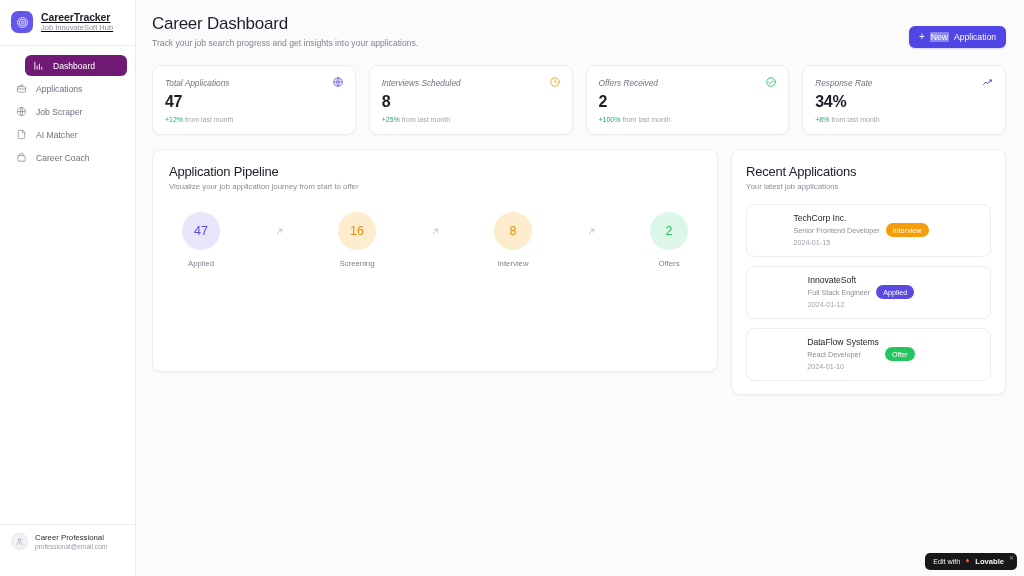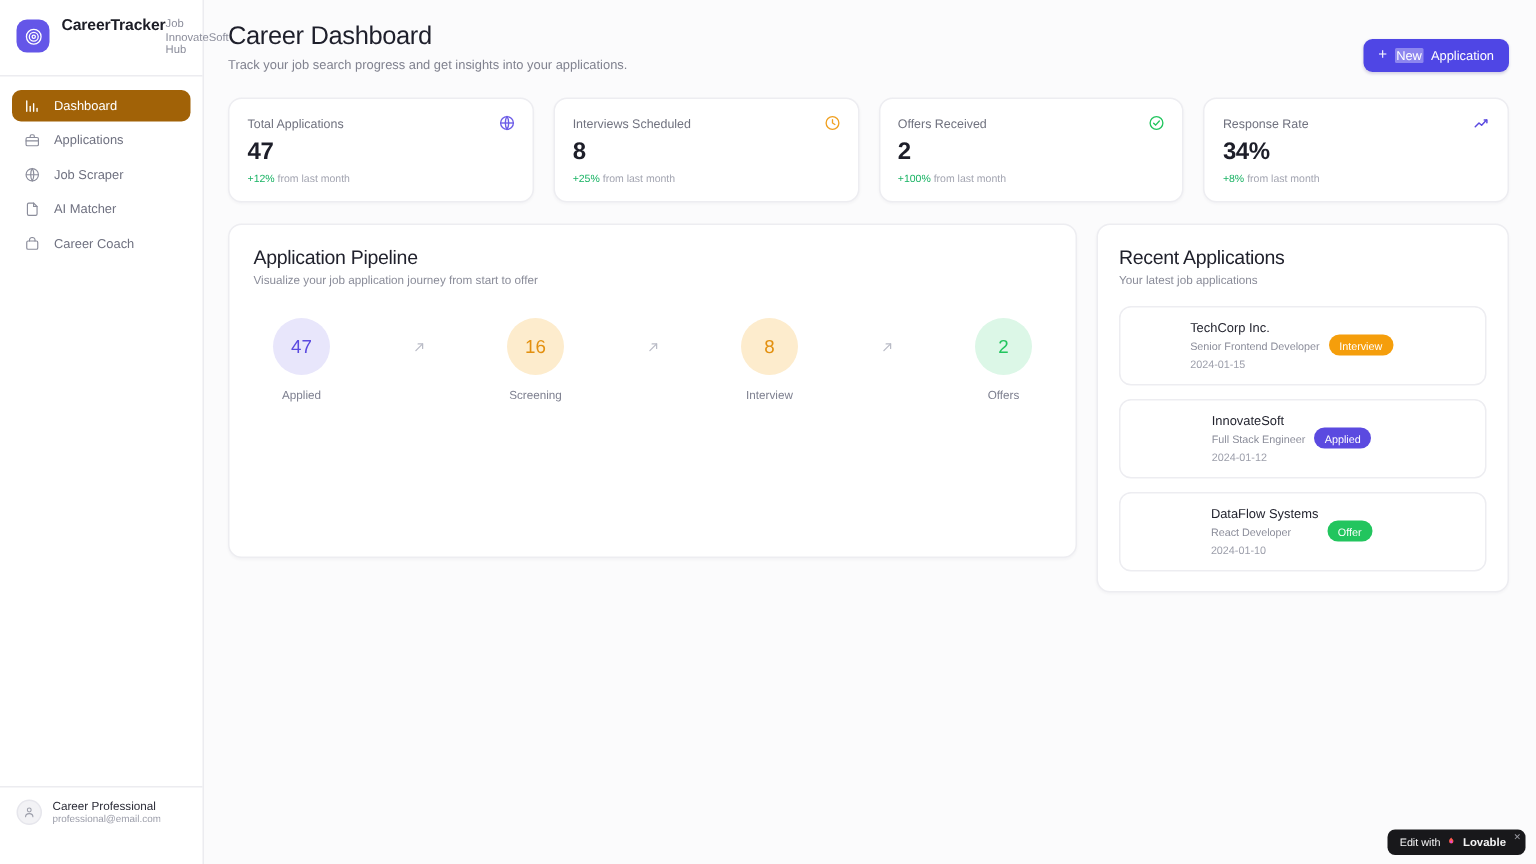--- a/index.html
+++ b/index.html
@@ -24,35 +24,35 @@
     display: flex; align-items: center; gap: 8px;
     padding: 11px 10px 12px 11px;
     border-bottom: 1px solid #ececf0;
   }
   .brand-logo {
     width: 22px; height: 22px; border-radius: 7px;
     background: #6456e8;
     display: flex; align-items: center; justify-content: center;
     flex: 0 0 22px;
   }
-  .brand-text { display: flex; flex-direction: row; line-height: 1.15; }
+  .brand-text { display: flex; flex-direction: column; line-height: 1.15; text-decoration: underline; }
   .brand-name { font-size: 10.5px; font-weight: bold; color: #1c1d26; letter-spacing: -.1px; }
   .brand-sub { font-size: 7.5px; color: #8b8d9b; margin-top: 1px; }
 
   .nav { padding: 9px 8px 0 8px; display: flex; flex-direction: column; gap: 2px; }
   .nav-item {
     display: flex; align-items: center; gap: 9px;
     height: 21px; padding: 0 8px;
     border-radius: 6px;
     font-size: 8.6px; color: #6f7180;
     cursor: pointer;
   }
   .nav-item .ico { width: 11px; height: 11px; display: flex; align-items: center; justify-content: center; flex: 0 0 11px; }
   .nav-item .ico svg { width: 11px; height: 11px; display: block; }
-  .nav-item.active { background: #a16207; color: #ffffff; }
+  .nav-item.active { background: #701a75; color: #ffffff; margin-left: 17px; }
   .nav-item.active .ico svg { stroke: #ffffff; }
 
   .side-spacer { flex: 1 1 auto; }
   .profile {
     display: flex; align-items: center; gap: 7px;
     padding: 8px 10px 25px 11px;
     border-top: 1px solid #ececf0;
   }
   .avatar {
     width: 17px; height: 17px; border-radius: 50%;
@@ -85,21 +85,21 @@
 
   
   .stats { display: flex; gap: 13px; margin-top: 17px; }
   .card {
     background: #fff;
     border: 1px solid #ededf1;
     border-radius: 9px;
     box-shadow: 0 1px 2px rgba(20,20,45,.035);
   }
   .stat { flex: 1 1 0; padding: 10px 11px 11px 12px; min-width: 0; }
-  .stat-top { display: flex; align-items: center; justify-content: space-between; }
+  .stat-top { display: flex; align-items: flex-end; justify-content: space-between; font-style: italic; }
   .stat-label { font-size: 8.3px; color: #70727f; }
   .stat-ico { width: 12px; height: 12px; flex: 0 0 12px; }
   .stat-ico svg { width: 12px; height: 12px; display: block; }
   .stat-value { font-size: 16px; font-weight: bold; color: #1d1e29; margin-top: 5px; letter-spacing: -.3px; }
   .stat-delta { font-size: 7px; color: #a3a5b1; margin-top: 5px; }
   .stat-delta b { color: #19b364; font-weight: normal; }
 
   
   .lower { display: flex; gap: 13px; margin-top: 14px; align-items: flex-start; }
   .panel-pipeline { flex: 0 0 566px; height: 223px; padding: 14px 16px; }

